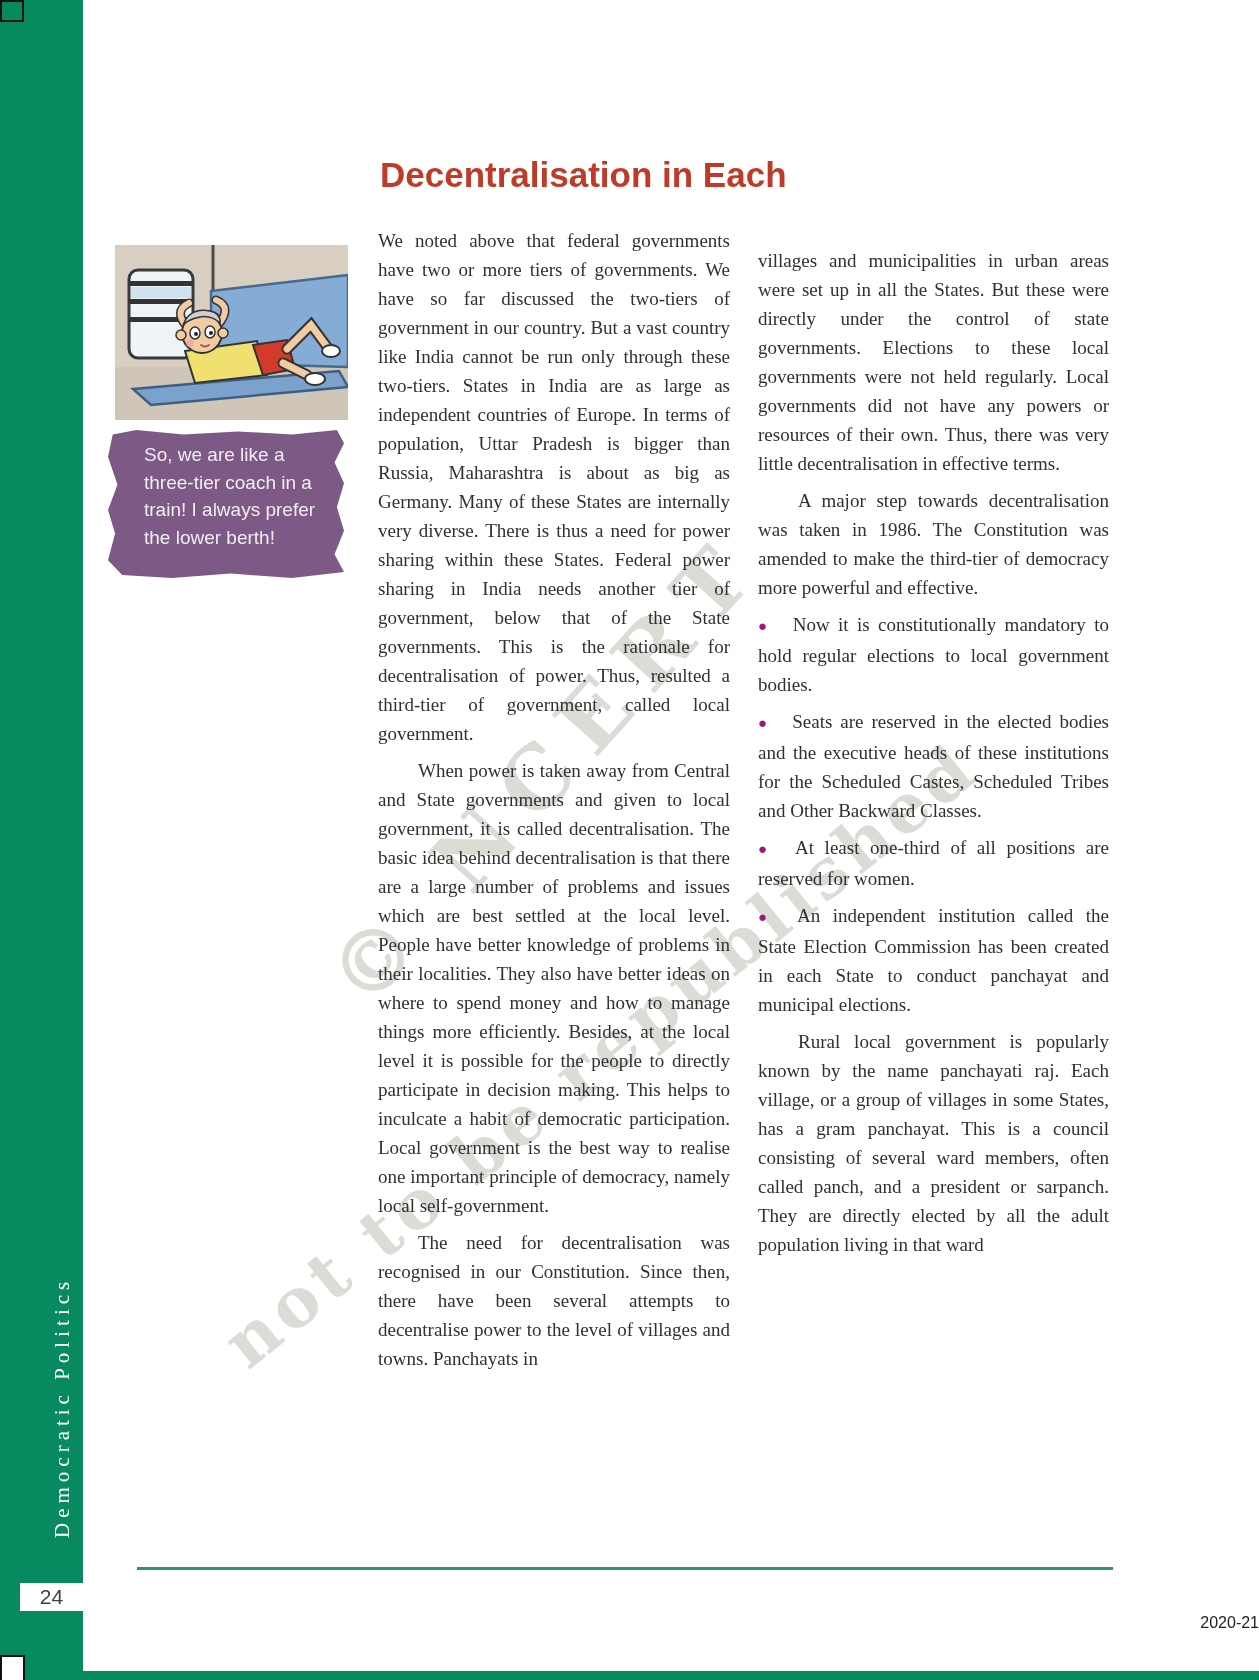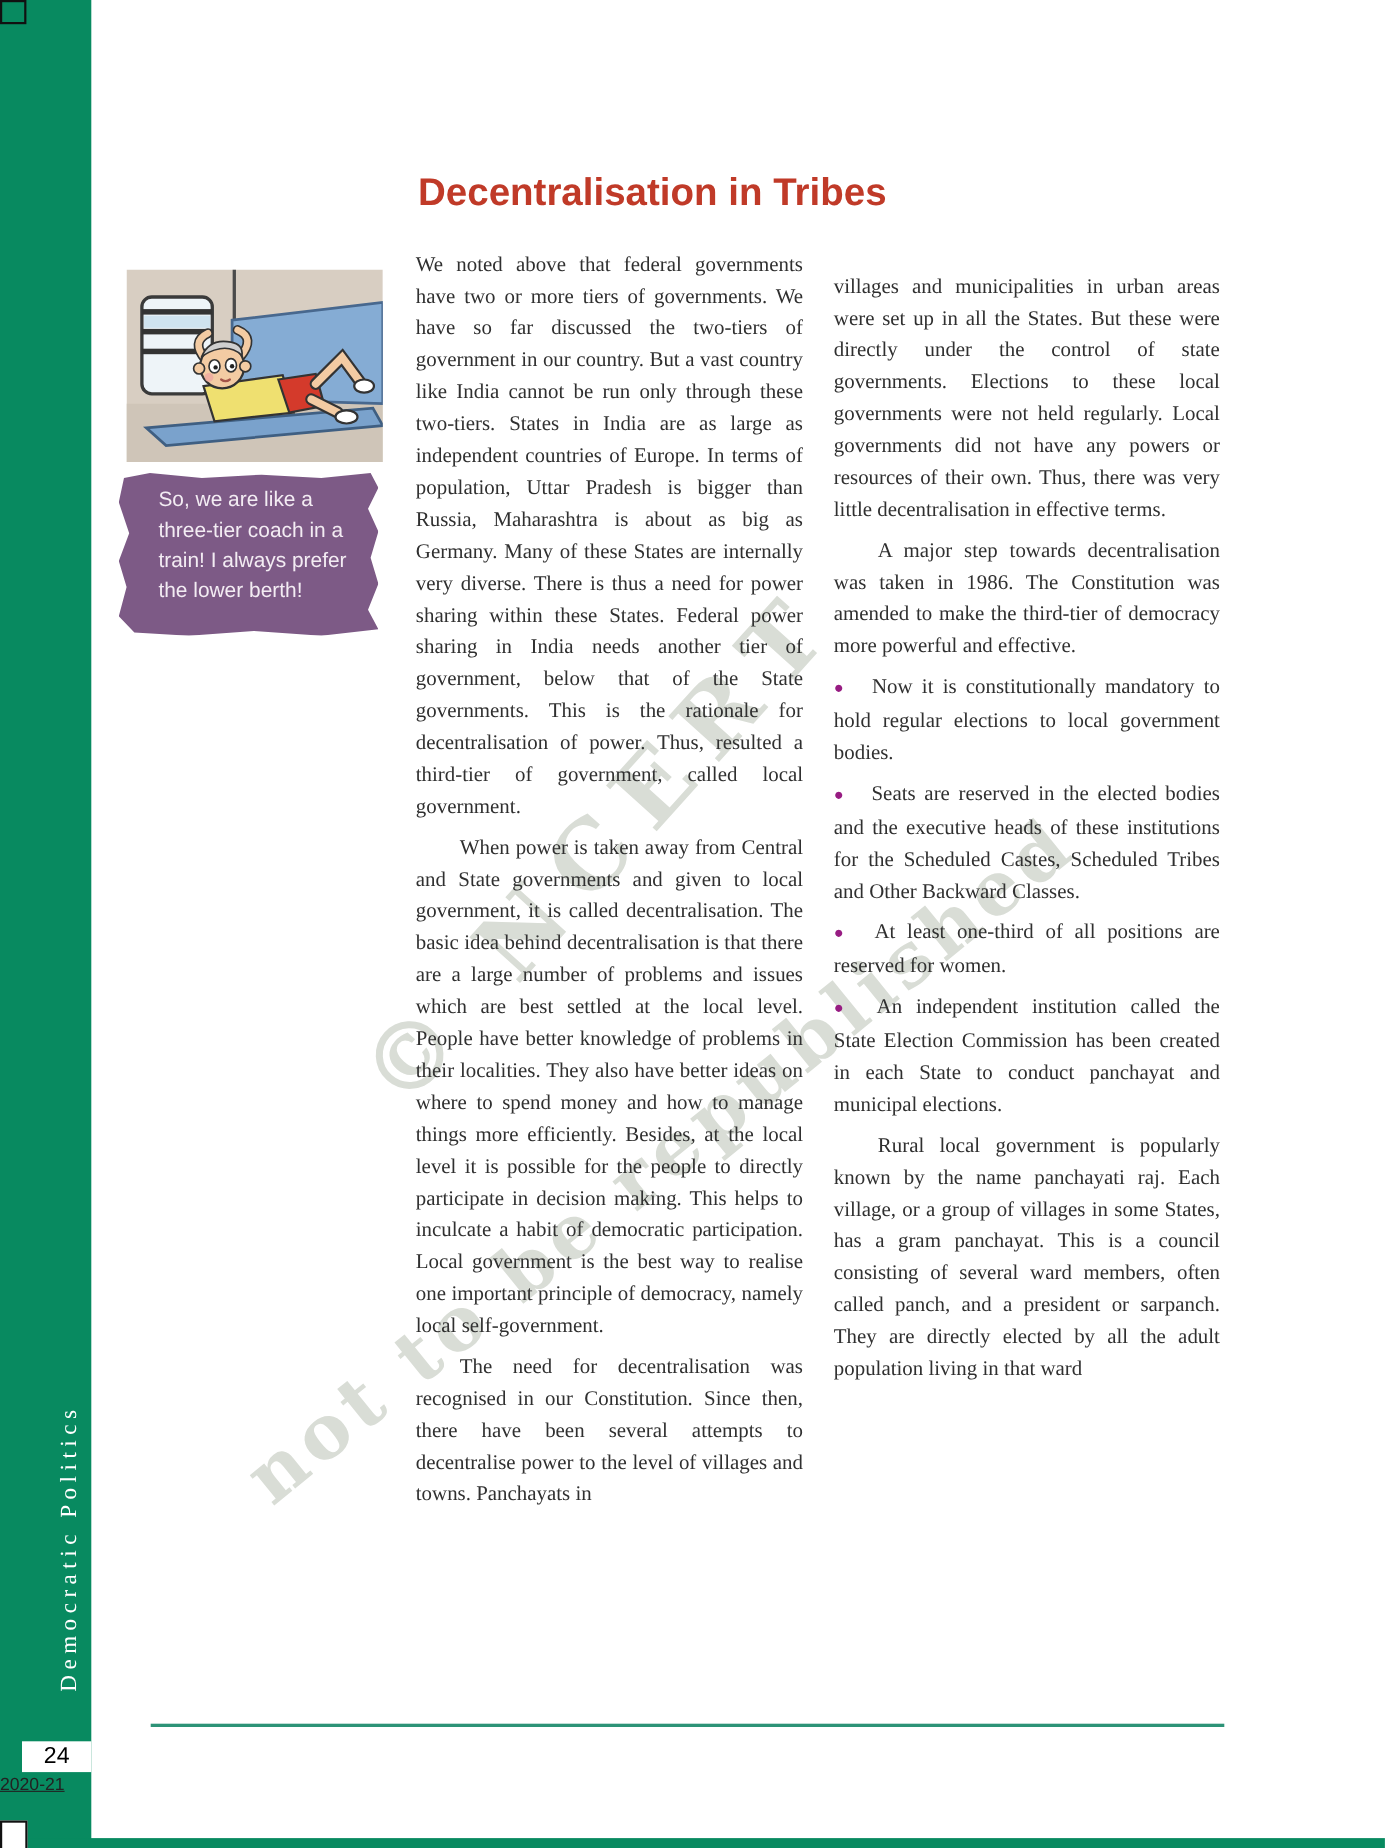--- a/index.html
+++ b/index.html
@@ -23,21 +23,21 @@
   .corner-mark.bottom{left:0;top:1655px;width:21px;height:23px;background:#fff;}
   .sidebar-title{
     position:absolute;left:50px;top:1238px;height:300px;z-index:3;
     writing-mode:vertical-rl;transform:rotate(180deg);
     font-family:"Liberation Serif",serif;font-size:21px;letter-spacing:5px;
     color:#ffffff;white-space:nowrap;
   }
   .page-number-box{
     position:absolute;left:20px;top:1583px;width:63px;height:28px;background:#ffffff;z-index:4;
     display:flex;align-items:center;justify-content:center;
-    font-family:"Liberation Sans",sans-serif;font-size:21px;color:#000000;
+    font-family:"Liberation Sans",sans-serif;font-size:21px;color:#404040;
   }
   
   .watermark{
     position:absolute;z-index:1;color:var(--watermark);
     font-family:"DejaVu Serif",serif;white-space:nowrap;font-weight:bold;
   }
   .wm1{left:545px;top:770px;font-size:85px;letter-spacing:20px;
        transform:translate(-50%,-50%) rotate(-48deg);}
   .wm2{left:600px;top:1055px;font-size:68px;letter-spacing:6px;
        transform:translate(-50%,-50%) rotate(-39deg);}
@@ -65,22 +65,22 @@
        font-size:19px;line-height:29px;color:var(--ink);}
   .col1{left:378px;width:352px;}
   .col2{left:758px;width:351px;margin-top:20px;}
   .col p{margin:0 0 8px 0;}
   .col p.indent{text-indent:40px;}
   .col p.bullet{margin-top:6px;}
   .dot{color:var(--bullet-purple);font-size:15px;margin-right:22px;line-height:29px;}
   
   .bottom-rule{position:absolute;left:137px;top:1567px;width:976px;height:3px;
                background:var(--rule-teal);z-index:3;}
-  .footer-year{position:absolute;left:0;top:1614px;width:1259px;text-align:left;z-index:3;
-               font-family:"Liberation Sans",sans-serif;font-size:16px;color:#222;text-decoration:underline;}
+  .footer-year{position:absolute;left:0;top:1614px;width:1259px;text-align:right;z-index:3;
+               font-family:"Liberation Sans",sans-serif;font-size:16px;color:#222;}
   .bottom-bar{position:absolute;left:0;top:1671px;width:1259px;height:9px;
               background:var(--green);z-index:3;}
 </style>
 </head>
 <body>
 
 <div class="page">
 
   <div class="sidebar"></div>
   <div class="corner-mark top"></div>
@@ -88,21 +88,21 @@
 
   <div class="sidebar-title">Democratic Politics</div>
 
   <div class="page-number-box">
     <span>24</span>
   </div>
 
   <div class="watermark wm1">© NCERT</div>
   <div class="watermark wm2">not to be republished</div>
 
-  <h1 class="title">Decentralisation in Tribes</h1>
+  <h1 class="title">Decentralisation in Each</h1>
 
   <div class="cartoon">
     <svg viewBox="0 0 233 175" width="233" height="175">
       <rect width="233" height="175" fill="#d8cec2"></rect>
       <rect y="122" width="233" height="53" fill="#cfc5b8"></rect>
 
       <g>
         <rect x="14" y="25" width="64" height="88" rx="9" fill="#eef4f8" stroke="#3a3a3a" stroke-width="3"></rect>
         <rect x="14" y="36" width="64" height="5" fill="#333"></rect>
         <rect x="14" y="54" width="64" height="5" fill="#333"></rect>

